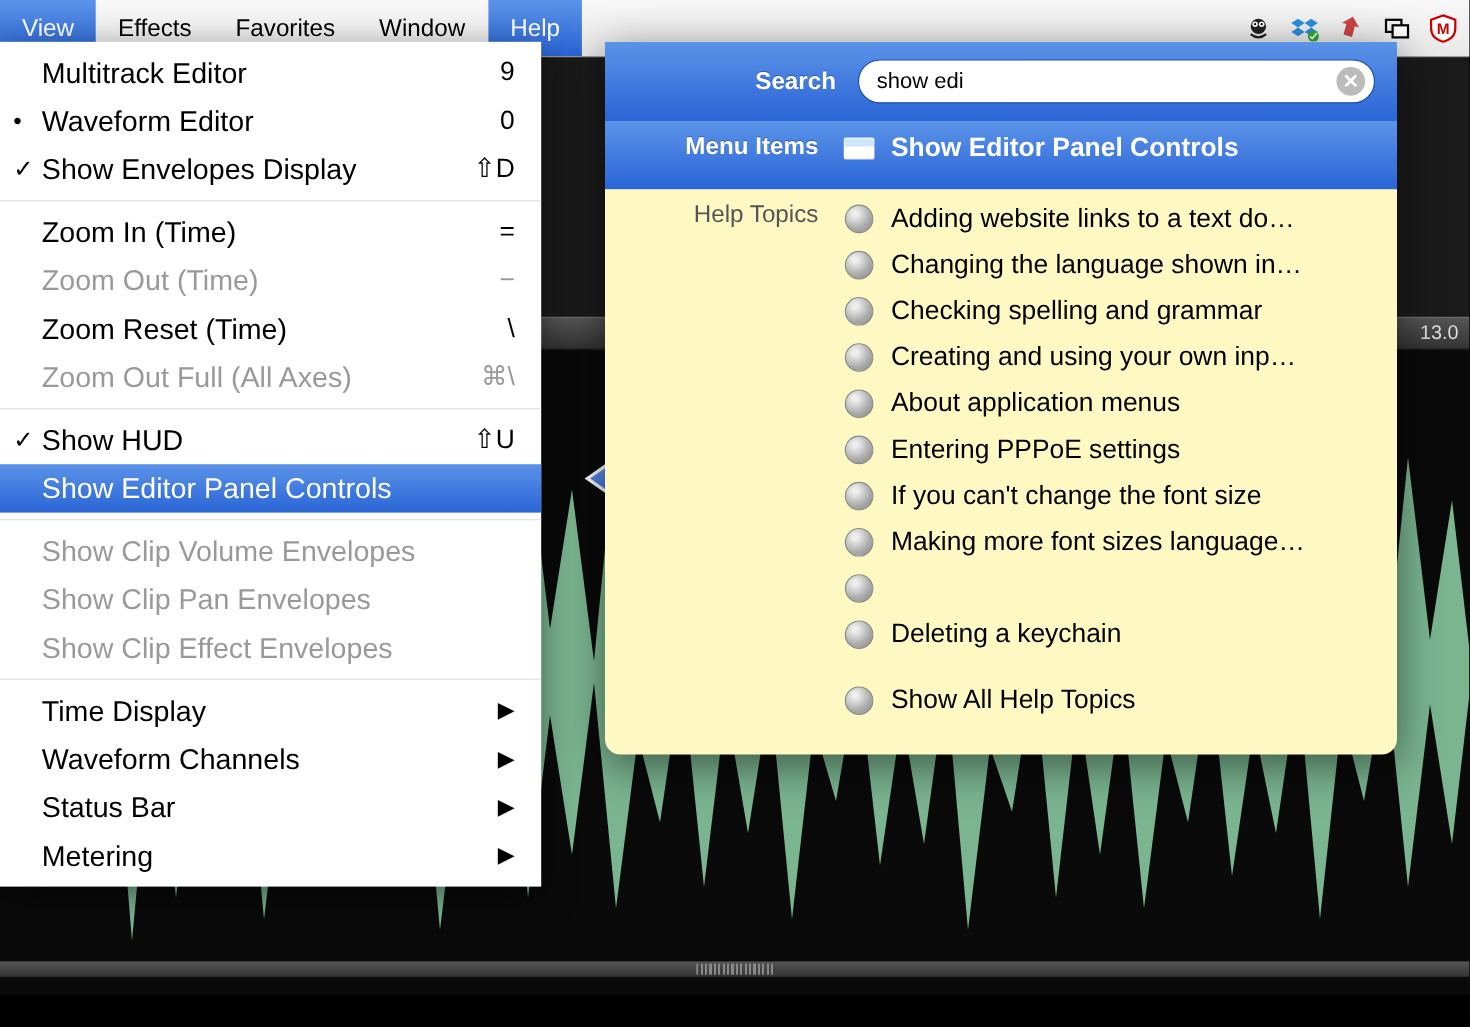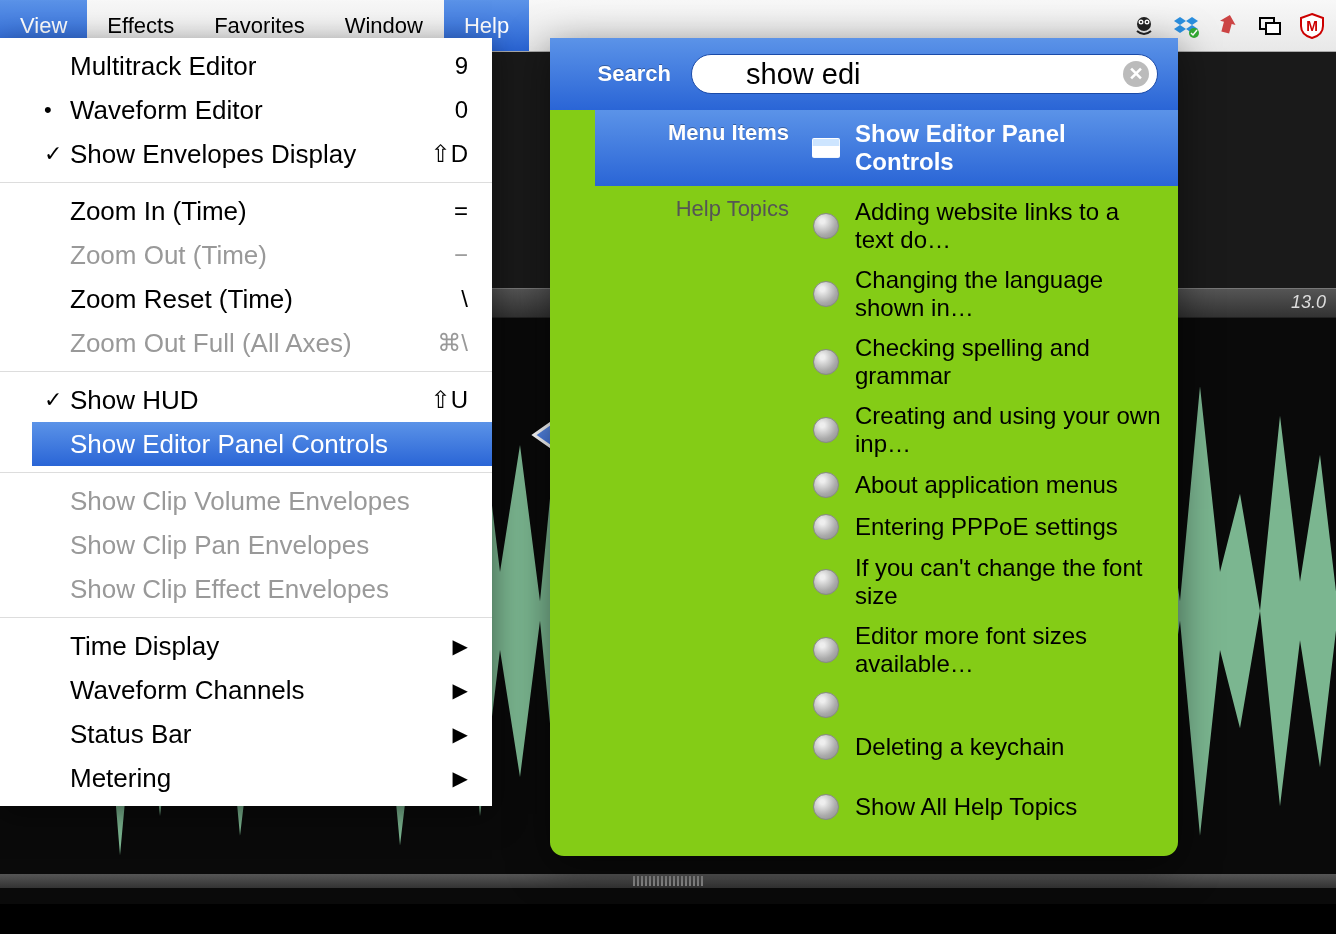--- a/index.html
+++ b/index.html
@@ -31,21 +31,20 @@
   background: linear-gradient(to bottom, #555, #333);
   border-top: 1px solid #777;
   border-bottom: 1px solid #222;
   color: #ddd;
   font-size: 18px;
 }
 .ruler-mark {
   position: absolute;
   right: 10px;
   top: 3px;
-  font-style: italic;
 }
 .waveform-area {
   position: absolute;
   top: 280px;
   left: 0;
   right: 0;
   bottom: 0;
   background: #0a0a0a;
 }
 .waveform-svg {
@@ -105,21 +104,20 @@
   z-index: 20;
   padding: 6px 0;
 }
 .dd-item {
   display: flex;
   align-items: center;
   padding: 4px 24px 4px 12px;
   font-size: 26px;
   line-height: 36px;
   color: #000;
-  margin-left: 32px;
 }
 .dd-item.disabled { color: #999; }
 .dd-item.highlighted {
   background: linear-gradient(to bottom, #5b93e8, #2a65d6);
   color: #fff;
 }
 .dd-mark {
   width: 26px;
   text-align: left;
   font-size: 22px;
@@ -136,22 +134,22 @@
   height: 1px;
   background: #ddd;
   margin: 6px 0;
 }
 
 
 .help-panel {
   position: absolute;
   top: 38px;
   left: 550px;
-  width: 628px;
-  background: #84cc16;
+  width: 720px;
+  background: #fef9c3;
   border-radius: 0 0 14px 14px;
   box-shadow: 0 10px 40px rgba(0,0,0,0.5);
   z-index: 30;
   overflow: hidden;
 }
 .help-search-row {
   background: linear-gradient(to bottom, #5b93e8, #2a65d6);
   display: flex;
   align-items: center;
   padding: 16px 20px 16px 0;
@@ -172,24 +170,23 @@
   border-radius: 20px;
   display: flex;
   align-items: center;
   padding: 0 8px 0 16px;
   border: 1px solid #1a4aa8;
 }
 .search-input {
   flex: 1;
   border: none;
   outline: none;
-  font-size: 29px;
+  font-size: 20px;
   color: #000;
   background: transparent;
-  margin-left: 38px;
 }
 .search-input::selection { background: #b4d0ff; }
 .clear-btn {
   width: 26px;
   height: 26px;
   border-radius: 50%;
   background: #bbb;
   color: #fff;
   display: flex;
   align-items: center;
@@ -200,21 +197,20 @@
 .help-row {
   display: flex;
   align-items: stretch;
 }
 .help-left {
   width: 210px;
   text-align: right;
   padding: 10px 16px 26px 0;
   font-size: 22px;
   color: #555;
-  margin-left: 45px;
 }
 .help-right {
   flex: 1;
   padding: 6px 14px 6px 6px;
 }
 .help-row.selected .help-left {
   background: linear-gradient(to bottom, #5b93e8, #2a65d6);
   color: #fff;
   font-weight: bold;
   text-shadow: 0 -1px 0 rgba(0,0,0,0.3);
@@ -527,21 +523,21 @@
           <div class="result-item">
             <div class="result-icon">
               <div class="help-topic-icon"></div>
             </div>
             <span>If you can't change the font size</span>
           </div>
           <div class="result-item">
             <div class="result-icon">
               <div class="help-topic-icon"></div>
             </div>
-            <span>Editor more font sizes available…</span>
+            <span>Making more font sizes language…</span>
           </div>
           <div class="result-item">
             <div class="result-icon">
               <div class="help-topic-icon"></div>
             </div>
           </div>
           <div class="result-item">
             <div class="result-icon">
               <div class="help-topic-icon"></div>
             </div>

